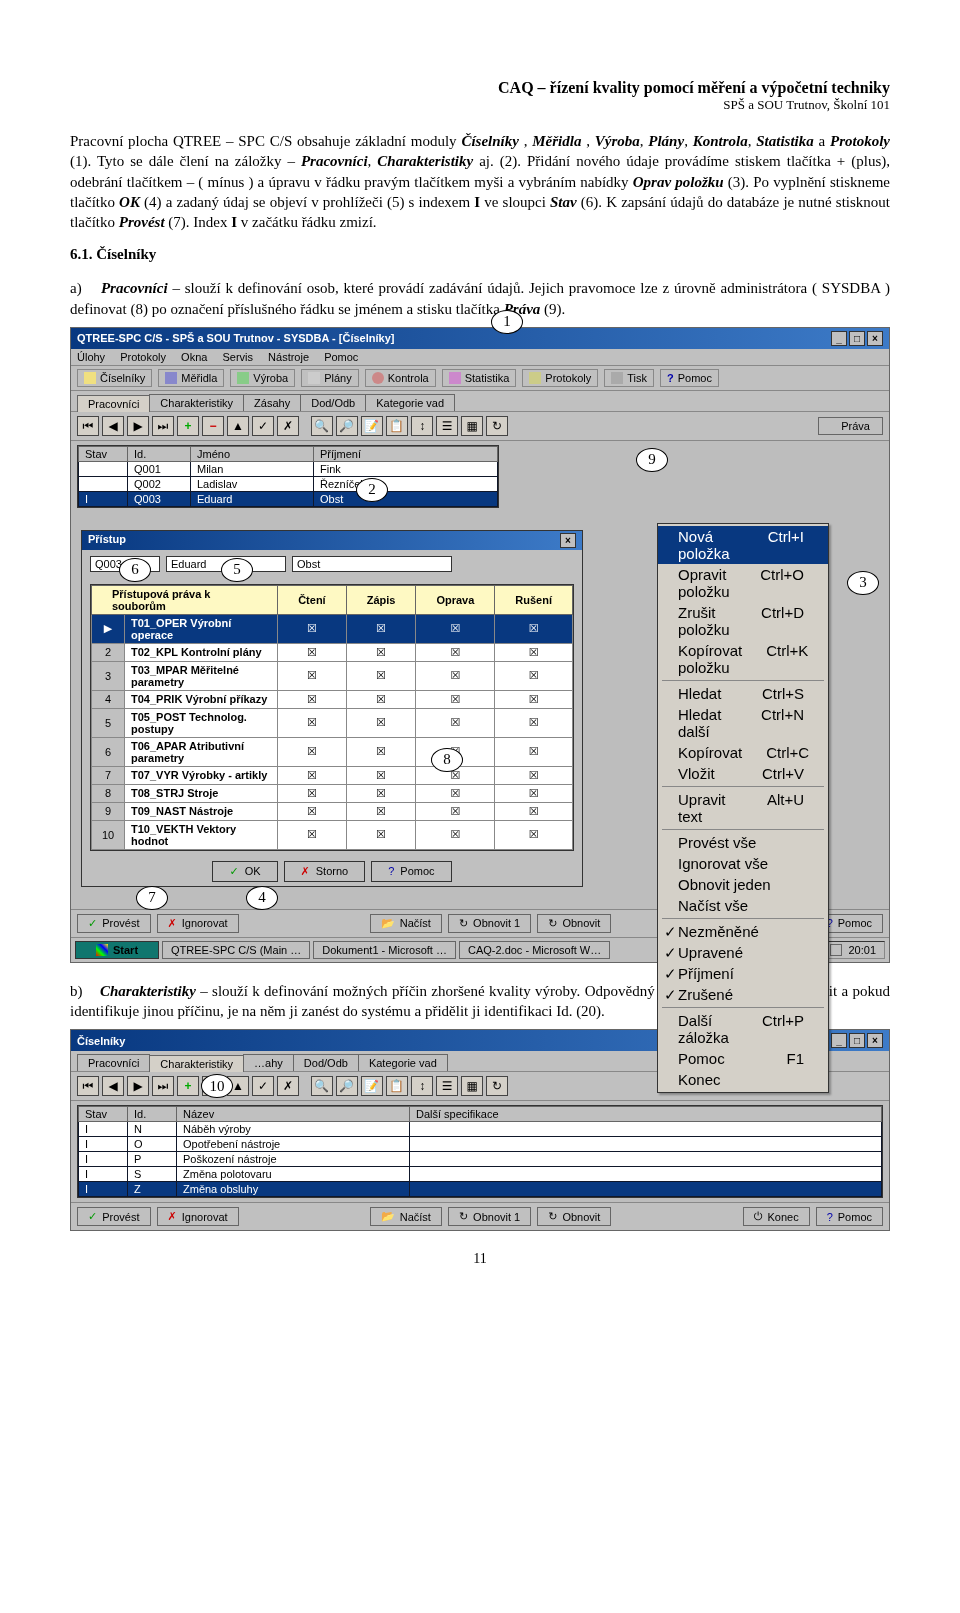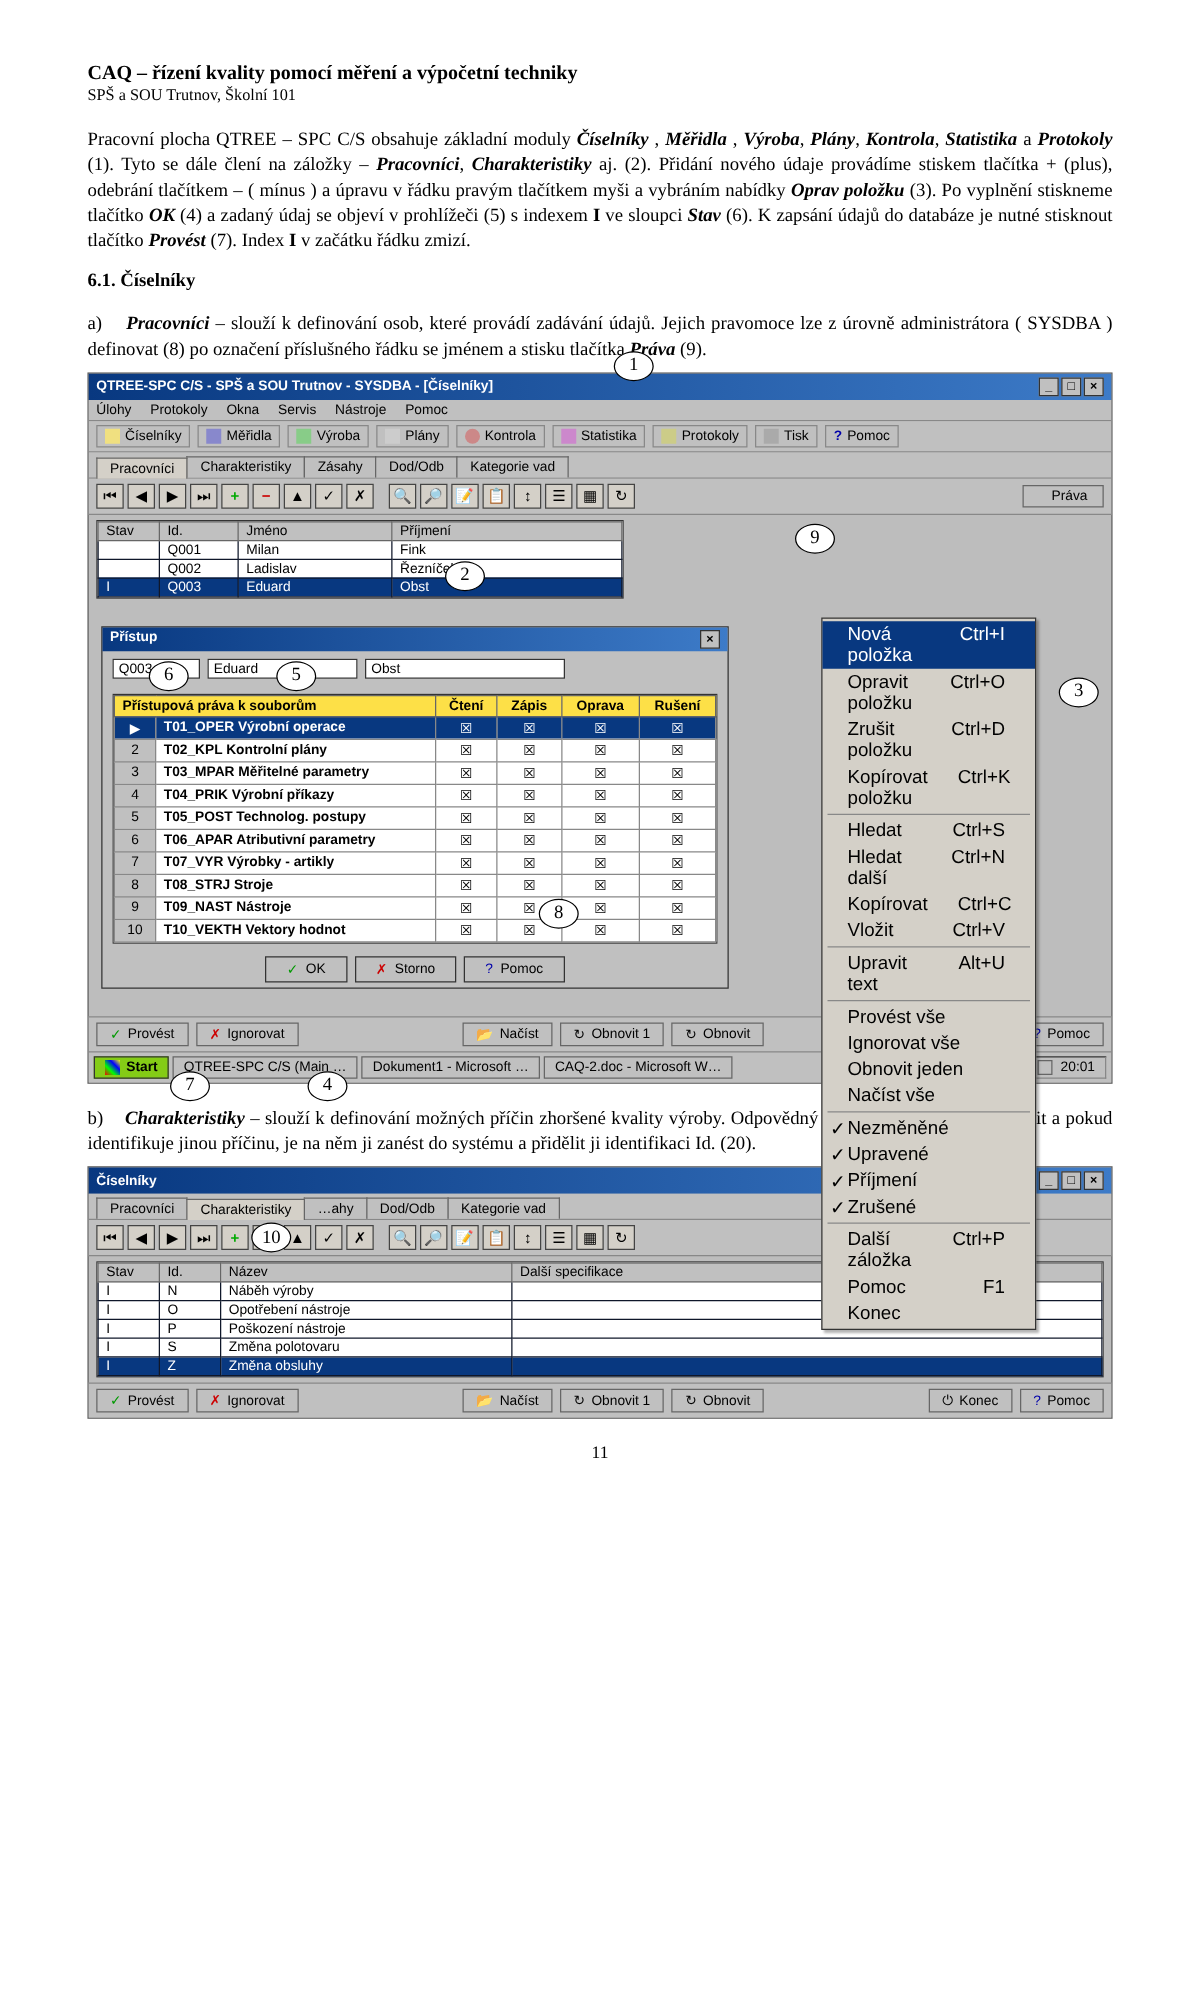--- a/index.html
+++ b/index.html
@@ -4,21 +4,21 @@
 <style>
   body {
     font-family: "Times New Roman", serif;
     font-size: 15px;
     margin: 0;
     padding: 50px 70px;
     width: 820px;
     background: #fff;
     color: #000;
   }
-  .header-right { margin-bottom: 18px; }
+  .header-right { text-align: right; margin-bottom: 18px; margin-top: 29px; }
   .header-right .line1 { font-weight: bold; font-size: 16px; }
   .header-right .line2 { font-size: 13px; }
   p.body { margin: 0 0  6px 0; text-align: justify; line-height: 1.35; }
   .section-heading { font-weight: bold; margin-top: 14px; }
   .list-line { margin-left: 0; text-align: justify; }
   .b { font-weight: bold; }
   .bi { font-weight: bold; font-style: italic; }
 
   
   .screenshot {
@@ -106,22 +106,22 @@
   .sub-window {
     margin:6px 10px; border:1px solid #333; background:#c0c0c0; position:relative;
   }
   .sub-window .subtitle {
     background:linear-gradient(to right,#083880,#3d7bc8); color:#fff;
     padding:2px 6px; font-weight:bold; display:flex; justify-content:space-between;
   }
   .perm-table { margin:6px 8px; border:1px solid #333; background:#fff; }
   .perm-table table { border-collapse:collapse; width:100%; }
   .perm-table th {
-    background:#fde047; border:1px solid #666; font-weight:bold;
-    padding:2px 6px; text-align:center; font-size:11px;
+    background:#fef9c3; border:1px solid #666; font-weight:bold;
+    padding:2px 20px; text-align:center; font-size:11px;
   }
   .perm-table th.left { text-align:left; }
   .perm-table td {
     border:1px solid #888; padding:2px 6px; font-size:11px; text-align:center;
     background:#fff;
   }
   .perm-table td.left { text-align:left; font-weight:bold; }
   .perm-table td.idx { background:#c0c0c0; text-align:center; width:20px; }
   .perm-table tr.selected td { background:#083880; color:#fff; }
   .ok-row { padding:4px 6px; display:flex; gap:6px; justify-content:center; }
@@ -136,21 +136,21 @@
   .btmbar .btn {
     border:1px solid #666; background:#c0c0c0; padding:2px 10px;
     display:inline-flex; align-items:center; gap:5px;
   }
   .taskbar {
     background:#c0c0c0; border-top:1px solid #888; padding:3px 4px;
     display:flex; align-items:center; gap:3px; justify-content:space-between;
   }
   .taskbar .left { display:flex; gap:3px; align-items:center; }
   .taskbar .start {
-    border:1px solid #333; background:#84cc16; padding:2px 8px; font-weight:bold;
+    border:1px solid #333; background:#0f766e; padding:2px 20px; font-weight:bold;
     display:inline-flex; gap:5px;
   }
   .taskbar .task {
     border:1px solid #666; background:#c0c0c0; padding:2px 8px;
   }
   .taskbar .tray {
     border:1px inset #888; padding:2px 8px; display:flex; gap:6px; align-items:center;
   }
 
   

